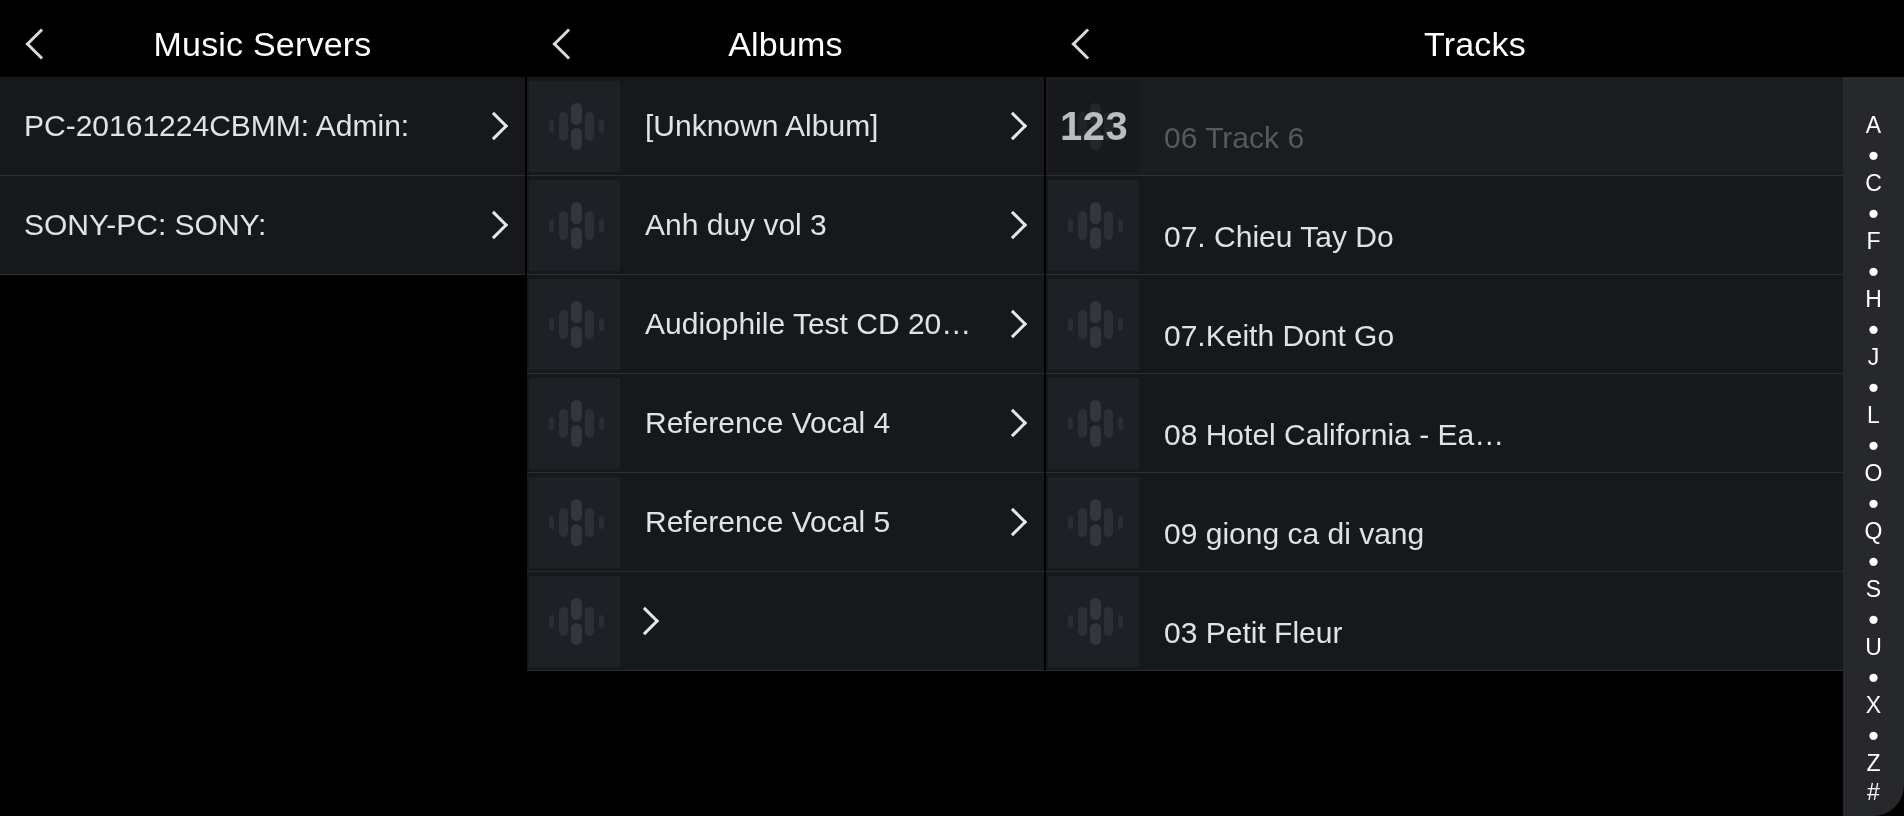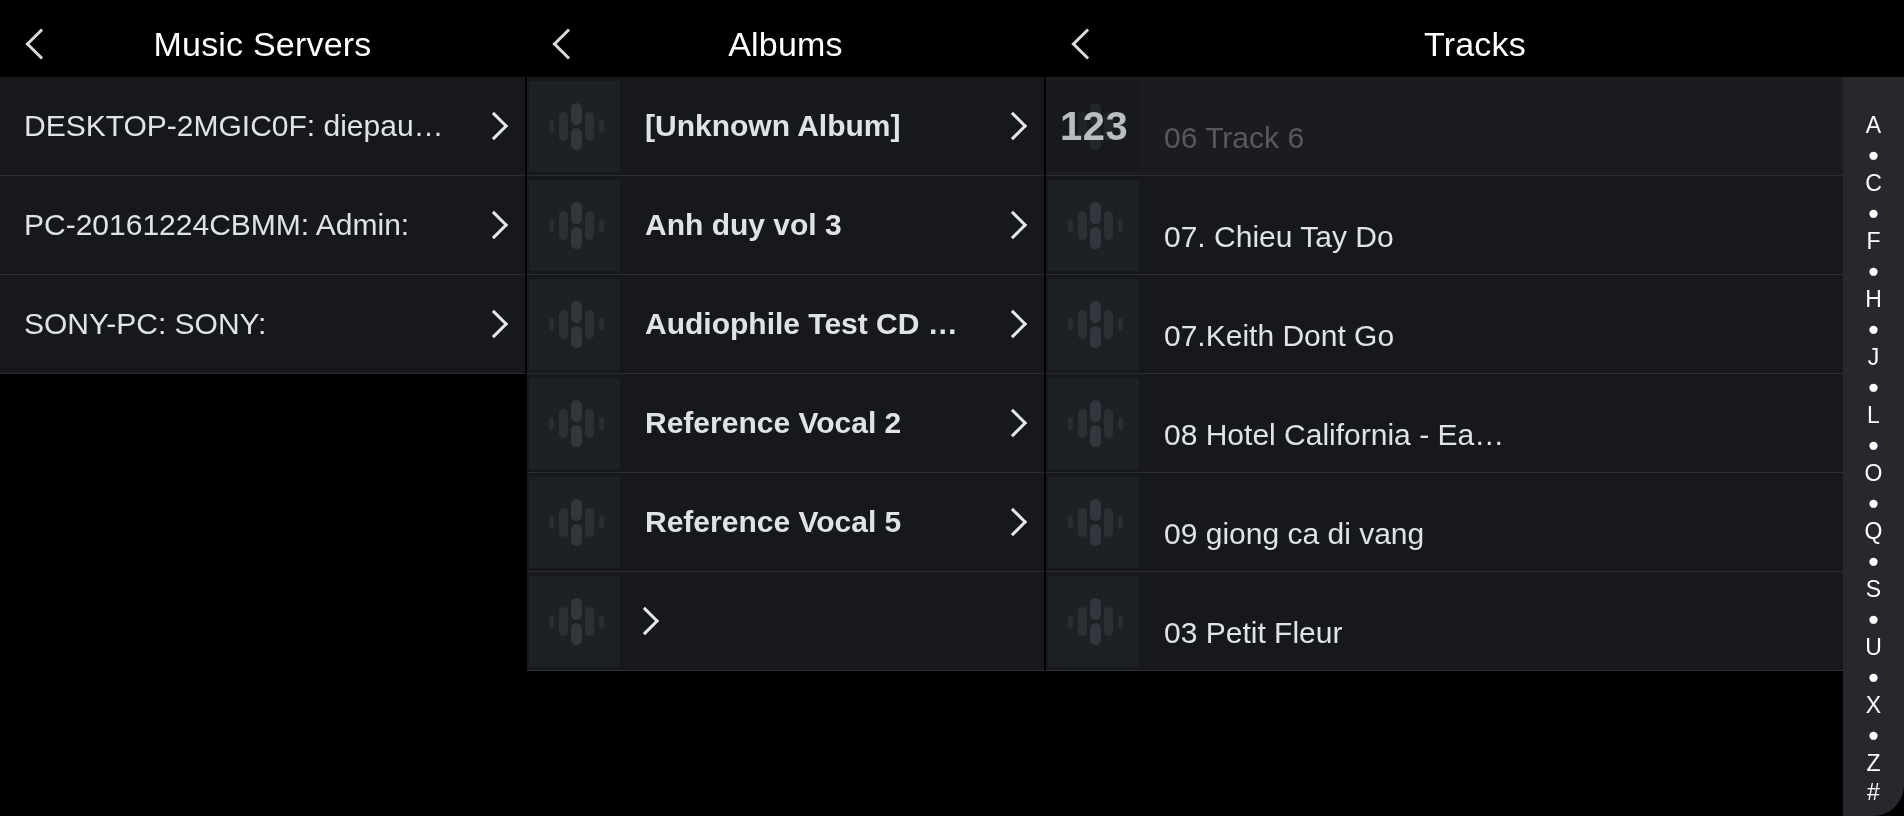--- a/index.html
+++ b/index.html
@@ -116,21 +116,21 @@
     flex: 0 0 auto;
     width: 91px; height: 91px;
     margin-left: 2px;
     background: #1d2025;
     display: flex;
     align-items: center;
     justify-content: center;
   }
   .art svg { display:block; }
 
-  .albums .row-label { padding-left: 25px; font-weight: bold; }
+  .albums .row-label { padding-left: 25px; }
   .tracks .row-label { padding-left: 25px; margin-top: 24px; }
 
   
   .row.dim { background: #1a1c1f; }
   .row.dim .row-label { color: #57595d; }
   .row.dim .art { background: #17191d; }
   .row.dim .art svg { opacity: .45; }
   .index-overlay {
     position: absolute;
     left: 14px; top: 50%;
@@ -174,26 +174,20 @@
 
   <div class="panel panel-servers servers">
     <div class="hdr">
       <div class="hdr-back">
         <span class="chev-back"></span>
       </div>
       <div class="hdr-title">Music Servers</div>
     </div>
     <div class="list">
 
-      <div class="row">
-        <div class="row-label">DESKTOP-2MGIC0F: diepaudi…</div>
-        <div class="chev-row">
-            <i></i>
-          </div>
-      </div>
 
       <div class="row">
         <div class="row-label">PC-20161224CBMM: Admin:</div>
         <div class="chev-row">
             <i></i>
           </div>
       </div>
 
       <div class="row">
         <div class="row-label">SONY-PC: SONY:</div>
@@ -271,21 +265,21 @@
         <div class="art">
           <svg width="62" height="62" viewBox="0 0 62 62" aria-hidden="true">
             <rect x="27" y="8" width="11" height="22" rx="5.5" fill="#33373d"></rect>
             <rect x="27" y="33" width="11" height="22" rx="5.5" fill="#33373d"></rect>
             <rect x="15" y="17" width="9" height="29" rx="4.5" fill="#2c3035"></rect>
             <rect x="41" y="17" width="9" height="29" rx="4.5" fill="#2c3035"></rect>
             <rect x="5" y="25" width="5" height="13" rx="2.5" fill="#2a2e33"></rect>
             <rect x="55" y="25" width="5" height="13" rx="2.5" fill="#2a2e33"></rect>
           </svg>
         </div>
-        <div class="row-label">Reference Vocal 2</div>
+        <div class="row-label">Reference Vocal 4</div>
         <div class="chev-row">
             <i></i>
           </div>
       </div>
 
       <div class="row">
         <div class="art">
           <svg width="62" height="62" viewBox="0 0 62 62" aria-hidden="true">
             <rect x="27" y="8" width="11" height="22" rx="5.5" fill="#33373d"></rect>
             <rect x="27" y="33" width="11" height="22" rx="5.5" fill="#33373d"></rect>

